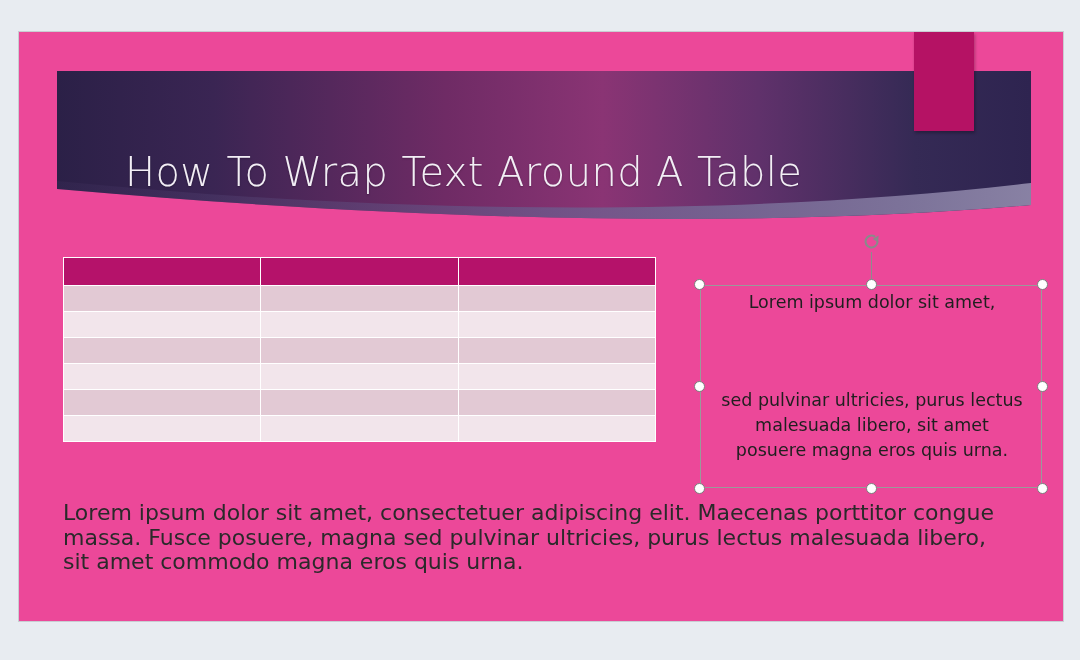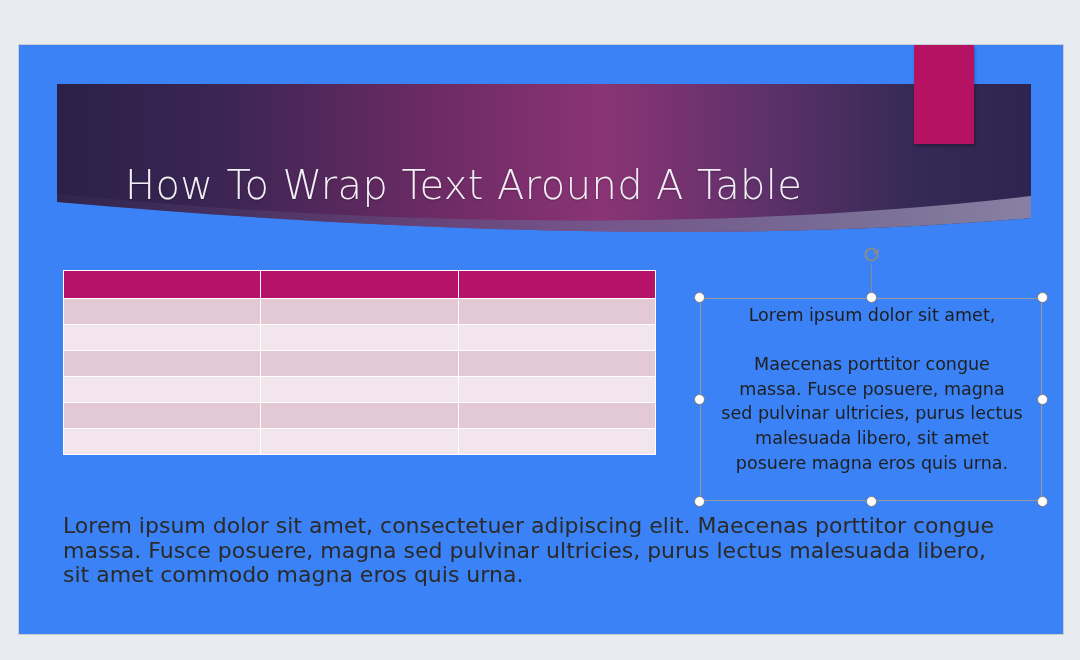--- a/index.html
+++ b/index.html
@@ -16,24 +16,24 @@
     position: relative;
     width: 1080px;
     height: 660px;
     background: #e8ecf1;
   }
 
   
   .slide {
     position: absolute;
     left: 18px;
-    top: 44px;
+    top: 31px;
     width: 1046px;
     height: 591px;
-    background: #3b82f6;
+    background: #ec4899;
     border: 1px solid #c9cdd2;
     box-sizing: border-box;
     overflow: hidden;
   }
 
   
   .accent-rect {
     position: absolute;
     left: 895px;
     top: 0px;
@@ -273,22 +273,22 @@
           <path d="M17.5 11.5 a6 6 0 1 1 -3.2 -5.3" fill="none" stroke="#8a8a8a" stroke-width="2.1" stroke-linecap="round"></path>
           <path d="M18.6 5.6 L18.1 12.3 L12.6 8.9 Z" fill="#8a8a8a"></path>
         </svg>
       </div>
 
       <div class="textbox-frame"></div>
 
       <div class="textbox-content">
         <span>Lorem ipsum dolor sit amet,</span><br>
         <br>
-        <span>Maecenas porttitor congue</span><br>
-        <span>massa. Fusce posuere, magna</span><br>
+        <br>
+        <br>
         <span>sed pulvinar ultricies, purus lectus</span><br>
         <span>malesuada libero, sit amet</span><br>
         <span>posuere magna eros quis </span><span class="misspell">urna</span><span>.</span>
       </div>
 
       <div class="handle h-tl"></div>
       <div class="handle h-tm"></div>
       <div class="handle h-tr"></div>
       <div class="handle h-ml"></div>
       <div class="handle h-mr"></div>

